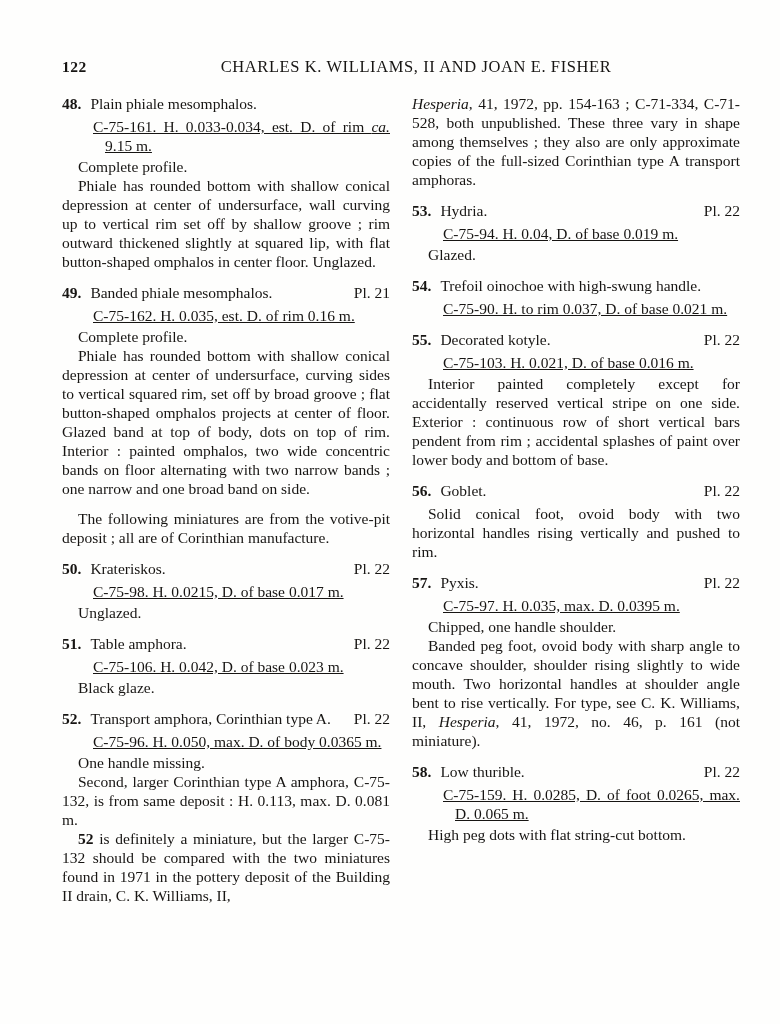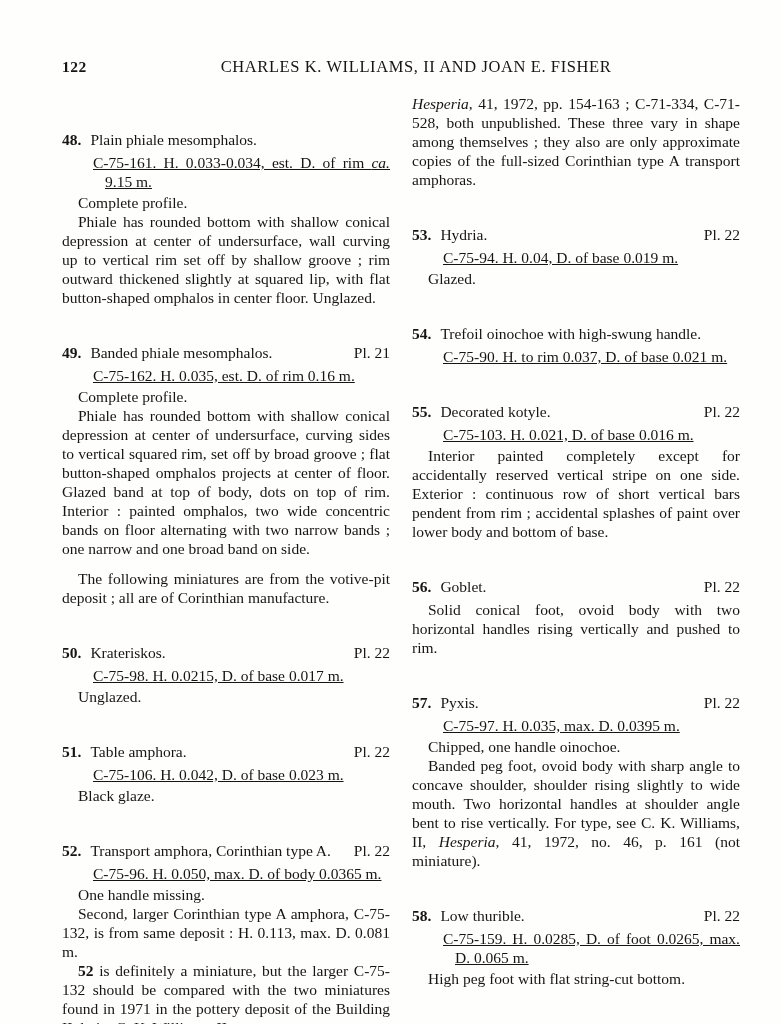--- a/index.html
+++ b/index.html
@@ -18,21 +18,21 @@
     display:block; text-align:center; font-size:16.5px; letter-spacing:0.6px;
     white-space:nowrap; padding-left: 30px;
   }
   .content {
     position:absolute; top:94px; left:62px; width:678px;
     display:flex; gap:22px;
   }
   .col { width:328px; font-size:15.5px; line-height:19px; }
   .entry { margin-top:12px; }
   .entry:first-child, .col > p:first-child { margin-top:0; }
-  .entry-head { display:flex; justify-content:space-between; align-items:flex-start; margin-bottom:4px;margin-top:36px; }
+  .entry-head { display:flex; justify-content:space-between; align-items:flex-start; margin-bottom:4px; }
   .head-main { padding-left:41px; text-indent:-41px; }
   .num { font-weight:bold; margin-right:9px; }
   .plate { white-space:nowrap; margin-left:6px; }
   .meas {
     text-align:justify;
     padding-left:43px; text-indent:-12px;
     margin:0 0 2px 0;
     text-decoration:underline;
   }
   p.para {
@@ -128,26 +128,26 @@
             <span class="plate">Pl. 22</span>
           </div>
           <p class="para"><span>Solid conical foot, ovoid body with two horizontal handles rising vertically and pushed to rim.</span></p>
         </section>
         <section class="entry">
           <div class="entry-head">
             <span class="head-main"><span class="num">57.</span><span class="title">Pyxis.</span></span>
             <span class="plate">Pl. 22</span>
           </div>
           <div class="meas"><span>C-75-97. H. 0.035, max. D. 0.0395 m.</span></div>
-          <p class="para"><span>Chipped, one handle oinochoe.</span></p>
+          <p class="para"><span>Chipped, one handle shoulder.</span></p>
           <p class="para"><span>Banded peg foot, ovoid body with sharp angle to concave shoulder, shoulder rising slightly to wide mouth. Two horizontal handles at shoulder angle bent to rise vertically. For type, see C. K. Williams, II, </span><span class="it">Hesperia</span><span>, 41, 1972, no. 46, p. 161 (not miniature).</span></p>
         </section>
         <section class="entry">
           <div class="entry-head">
             <span class="head-main"><span class="num">58.</span><span class="title">Low thurible.</span></span>
             <span class="plate">Pl. 22</span>
           </div>
           <div class="meas"><span>C-75-159. H. 0.0285, D. of foot 0.0265, max. D. 0.065 m.</span></div>
-          <p class="para"><span>High peg foot with flat string-cut bottom.</span></p>
+          <p class="para"><span>High peg dots with flat string-cut bottom.</span></p>
         </section>
       </div>
   </div>
 </div>
 
 </body></html>

